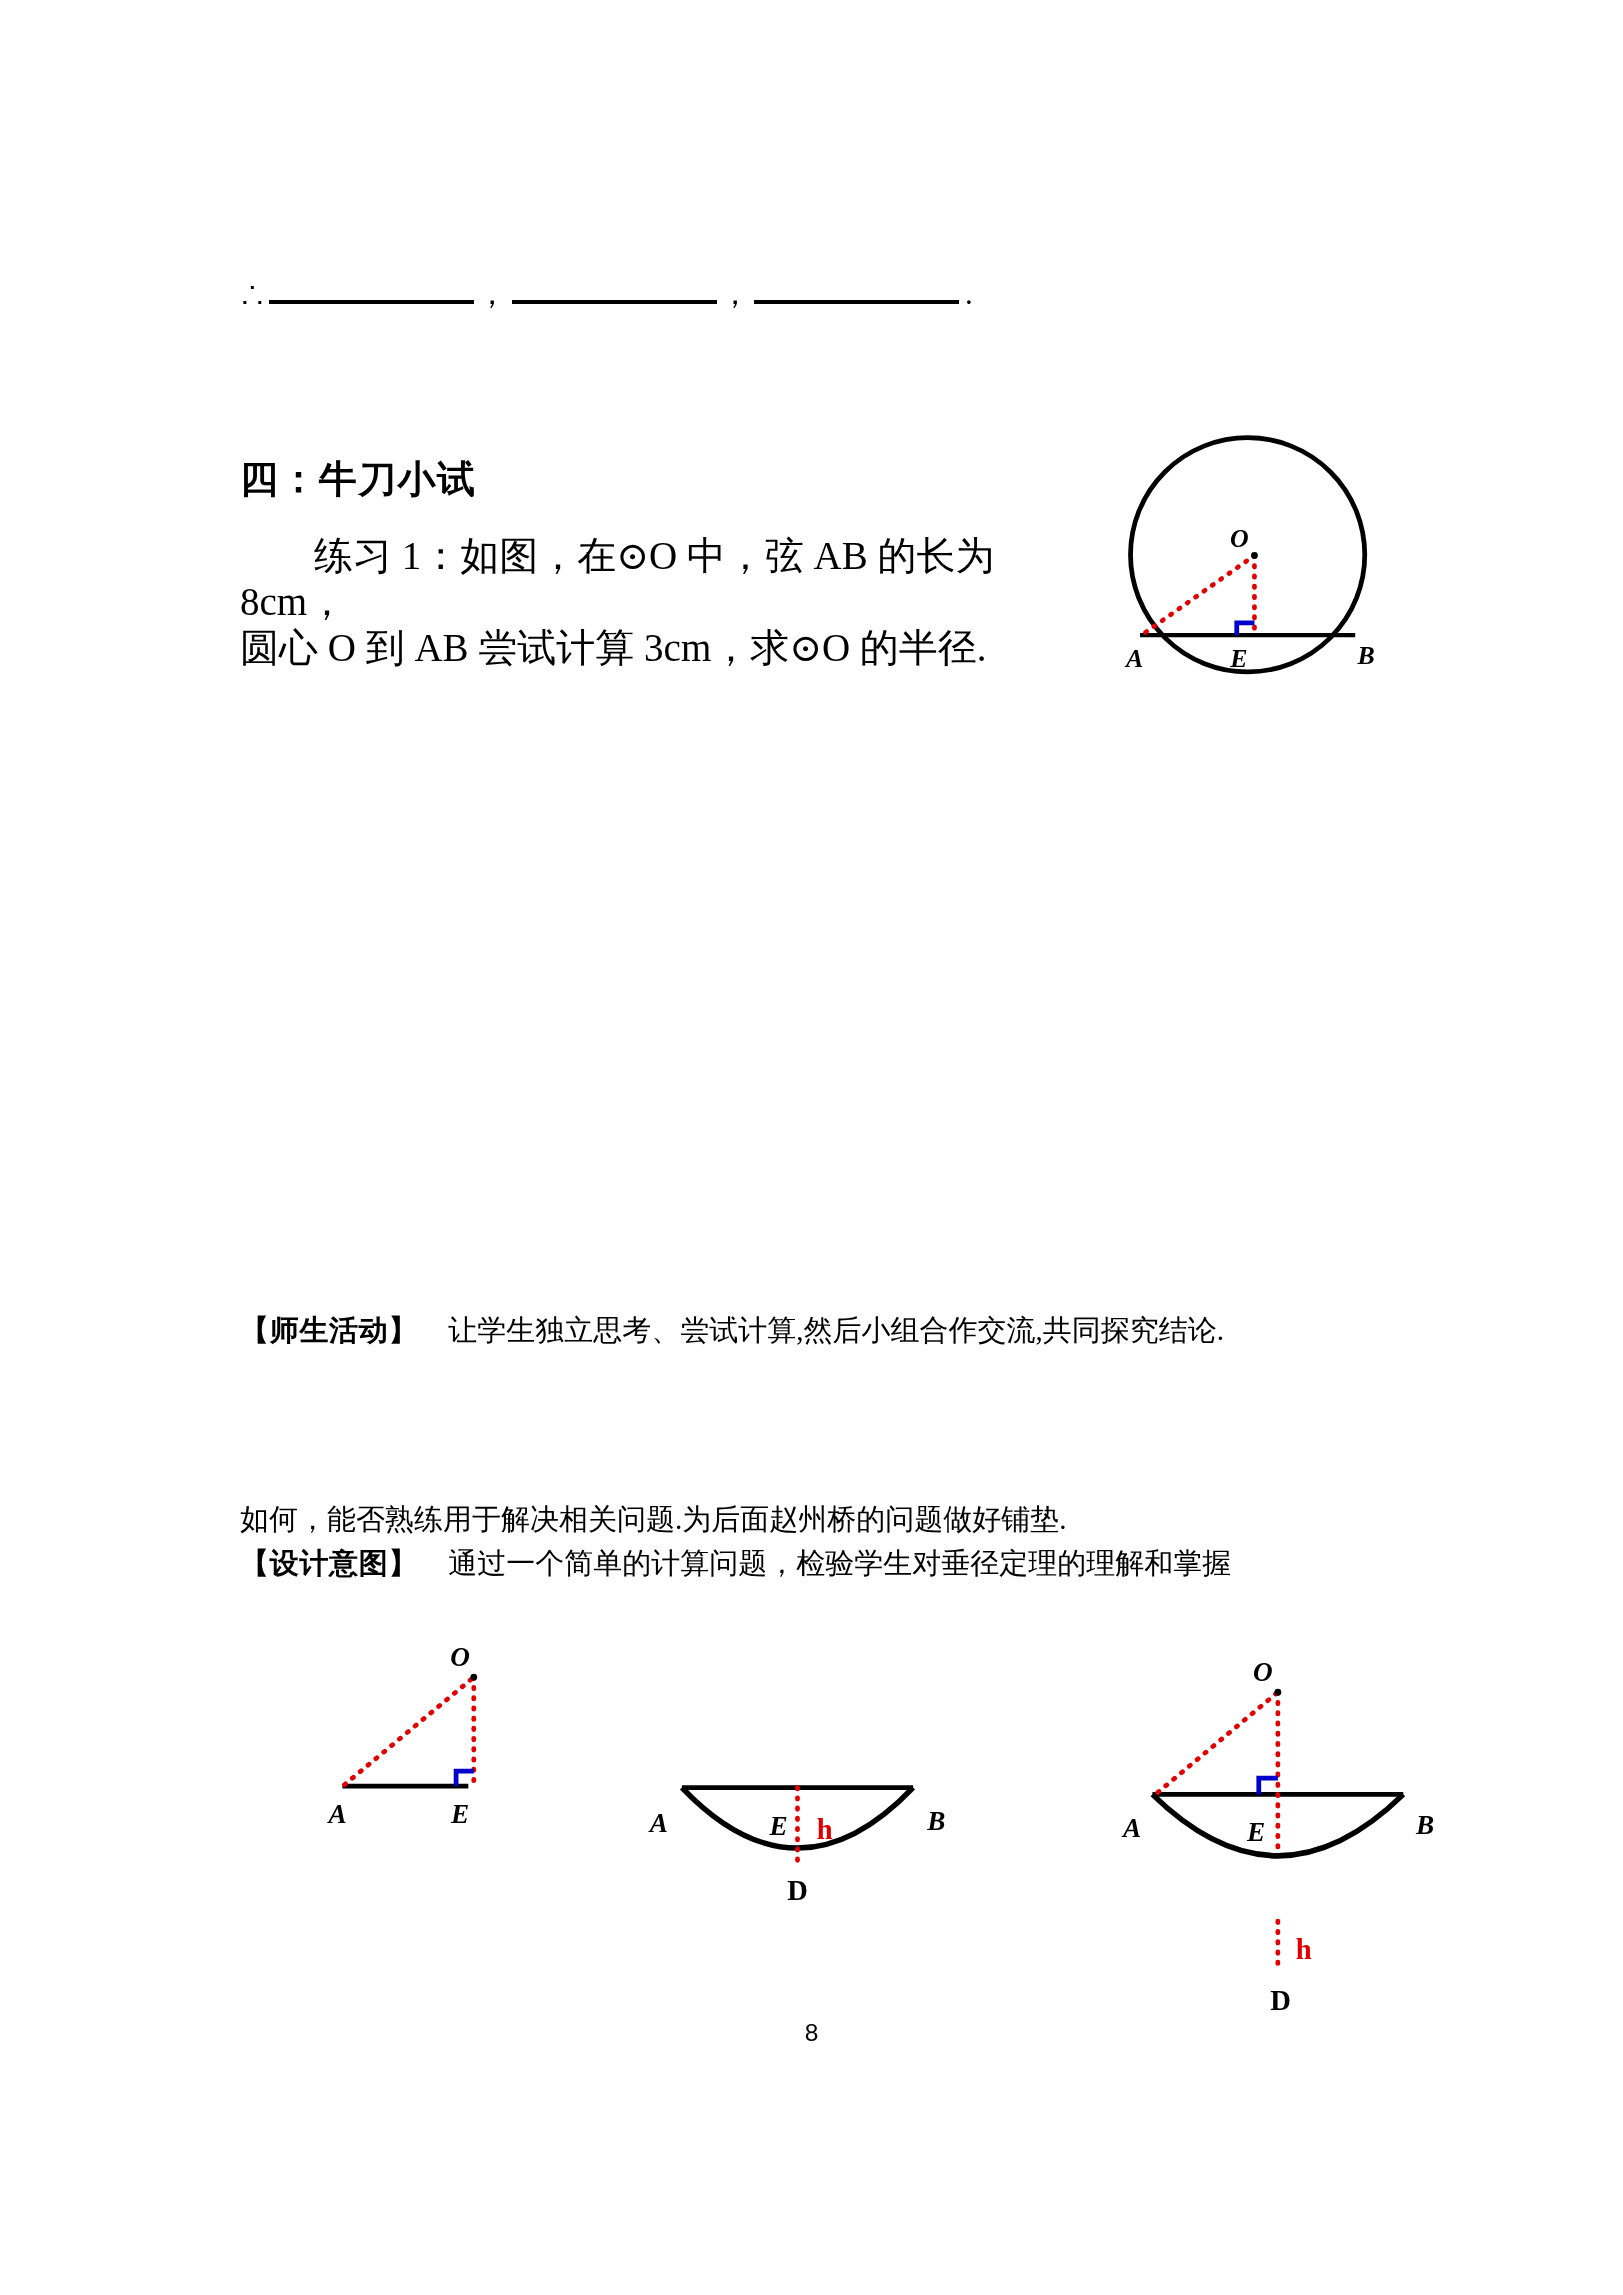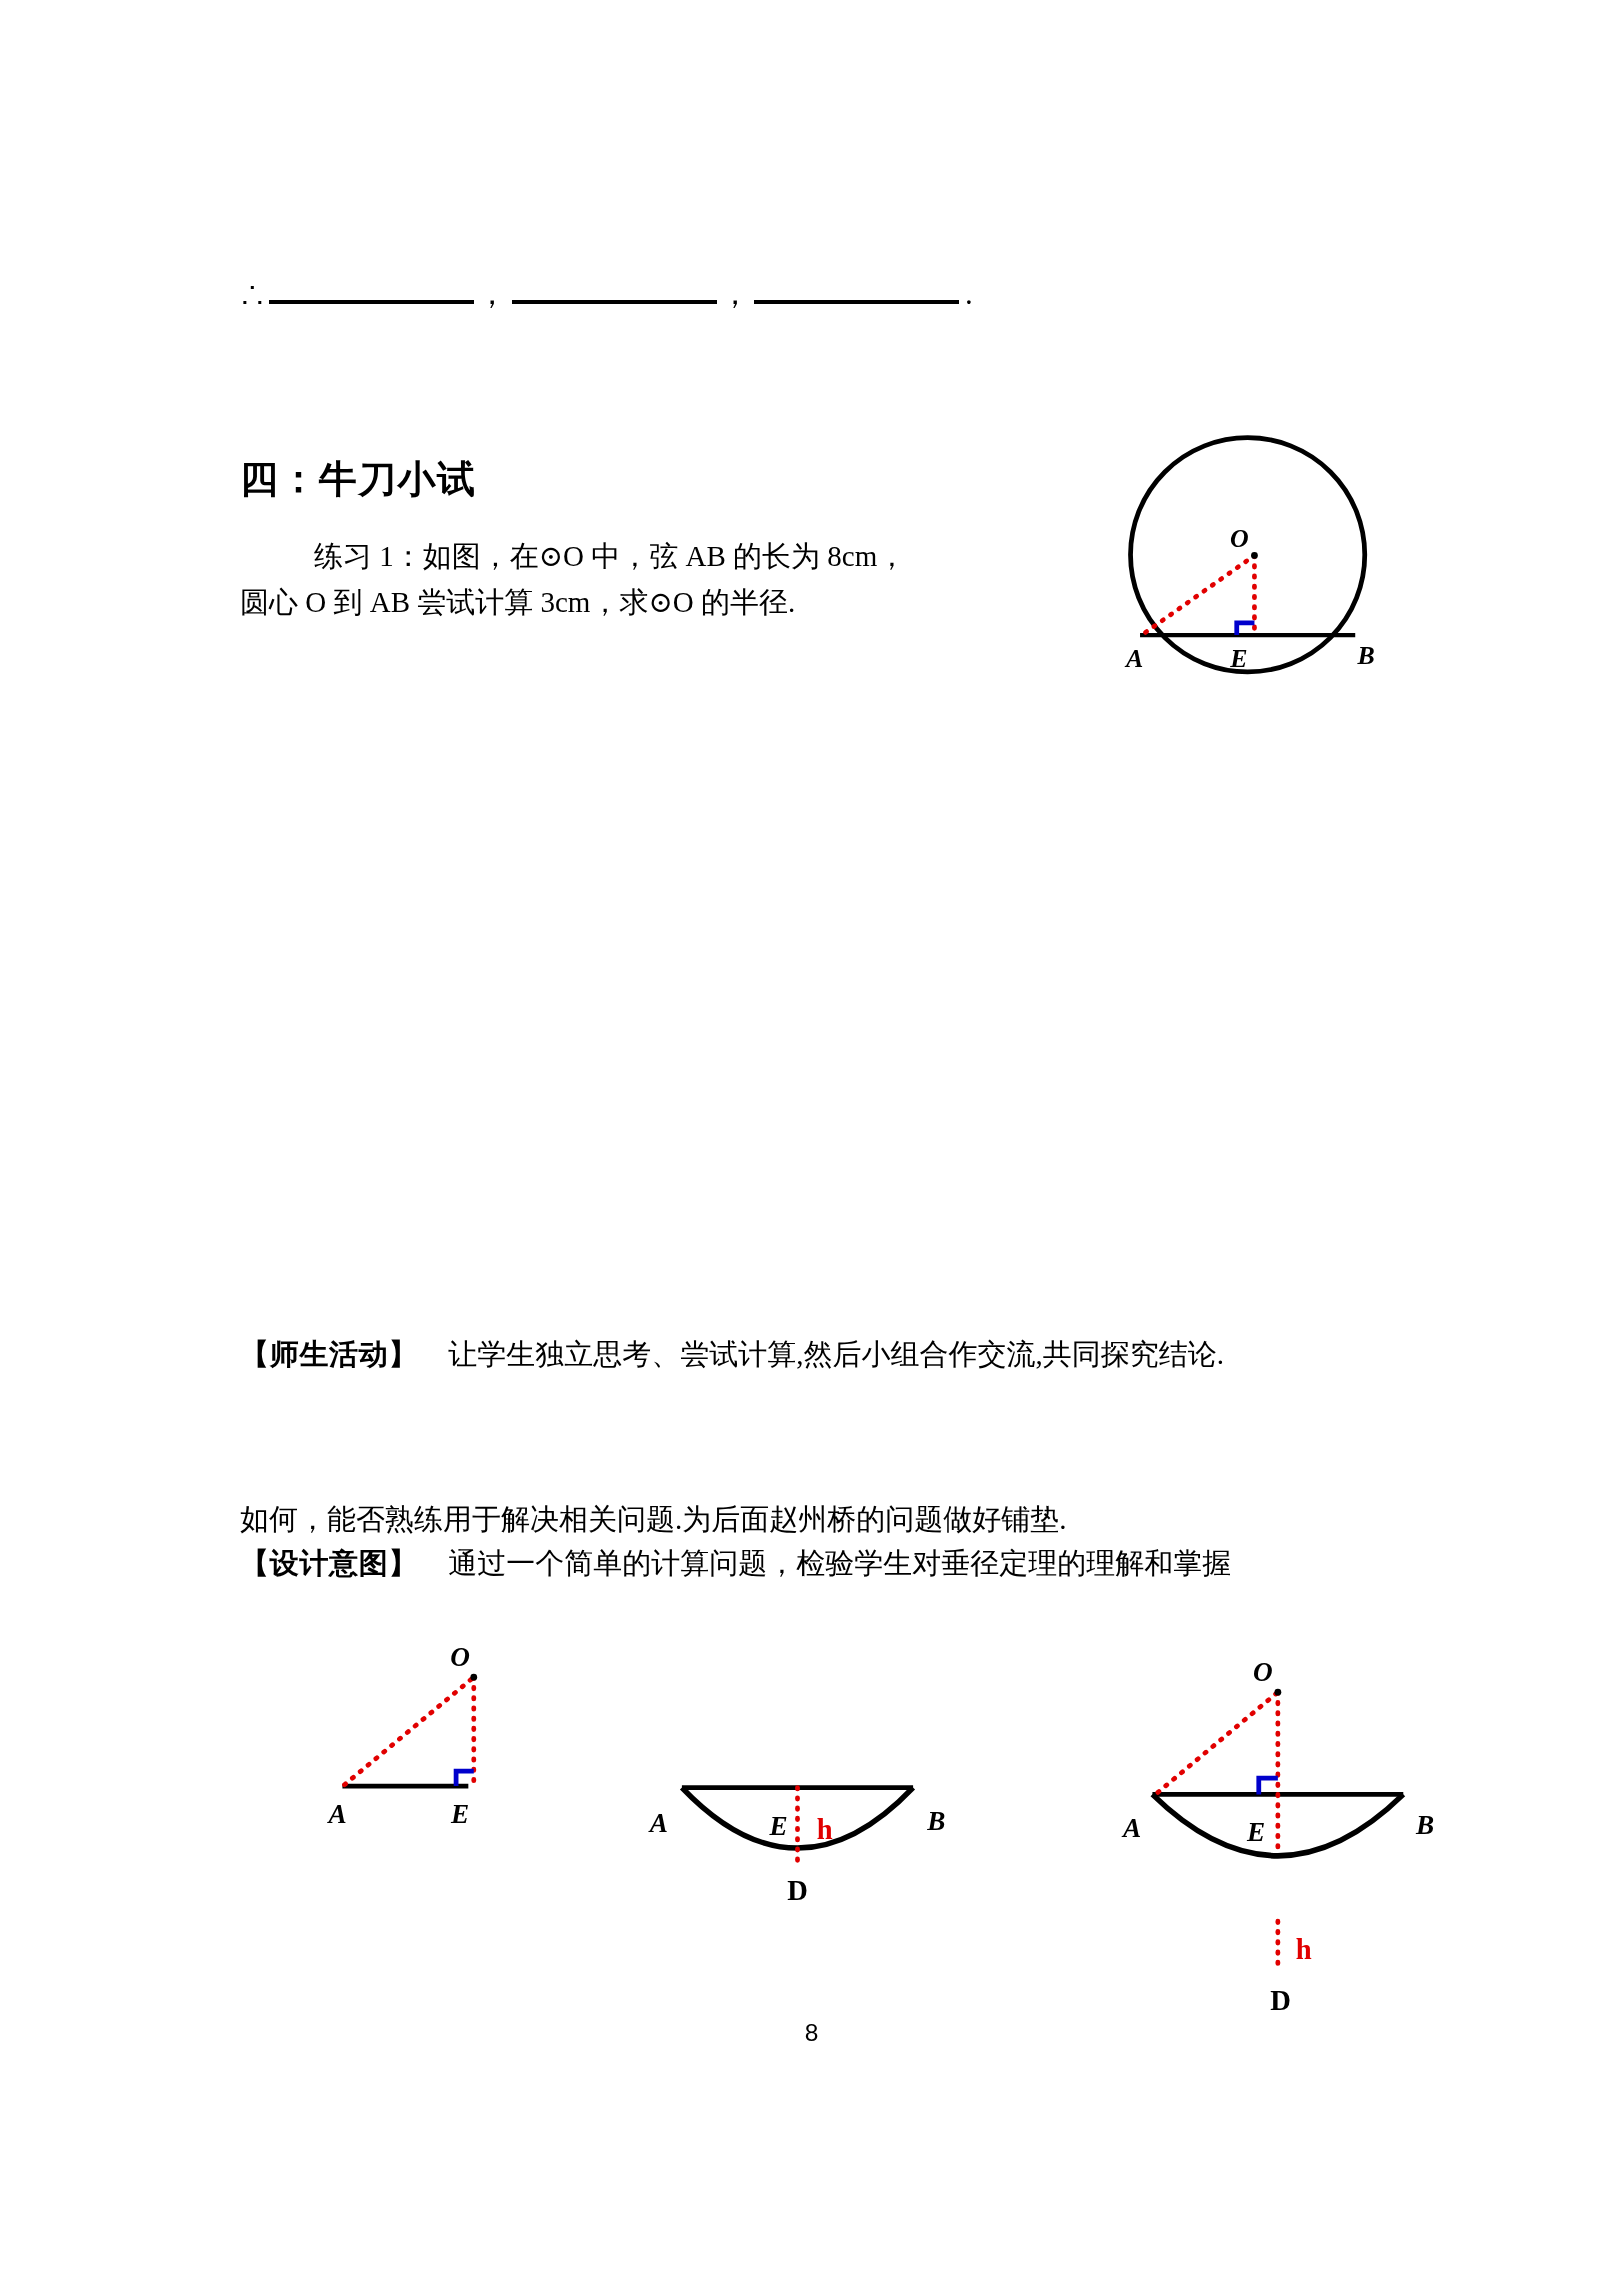--- a/index.html
+++ b/index.html
@@ -68,34 +68,33 @@
     letter-spacing: 1.4px;
     font-family: "Liberation Serif", "DejaVu Serif", serif;
   }
 
   
   #exercise-block {
     position: absolute;
     left: 240px;
     top: 533px;
     width: 811px;
-    font-size: 29px;
+    font-size: 39px;
     line-height: 46px;
   }
   #exercise-block .indent { display: inline-block; width: 74px; }
 
   
   #teacher-activity {
     position: absolute;
     left: 240px;
     top: 1308px;
     width: 1152px;
     font-size: 29px;
     line-height: 44px;
-    margin-top: 24px;
   }
   #design-intent {
     position: absolute;
     left: 240px;
     top: 1497px;
     width: 1159px;
     font-size: 29px;
     line-height: 44px;
   }
   .bracket-label {

